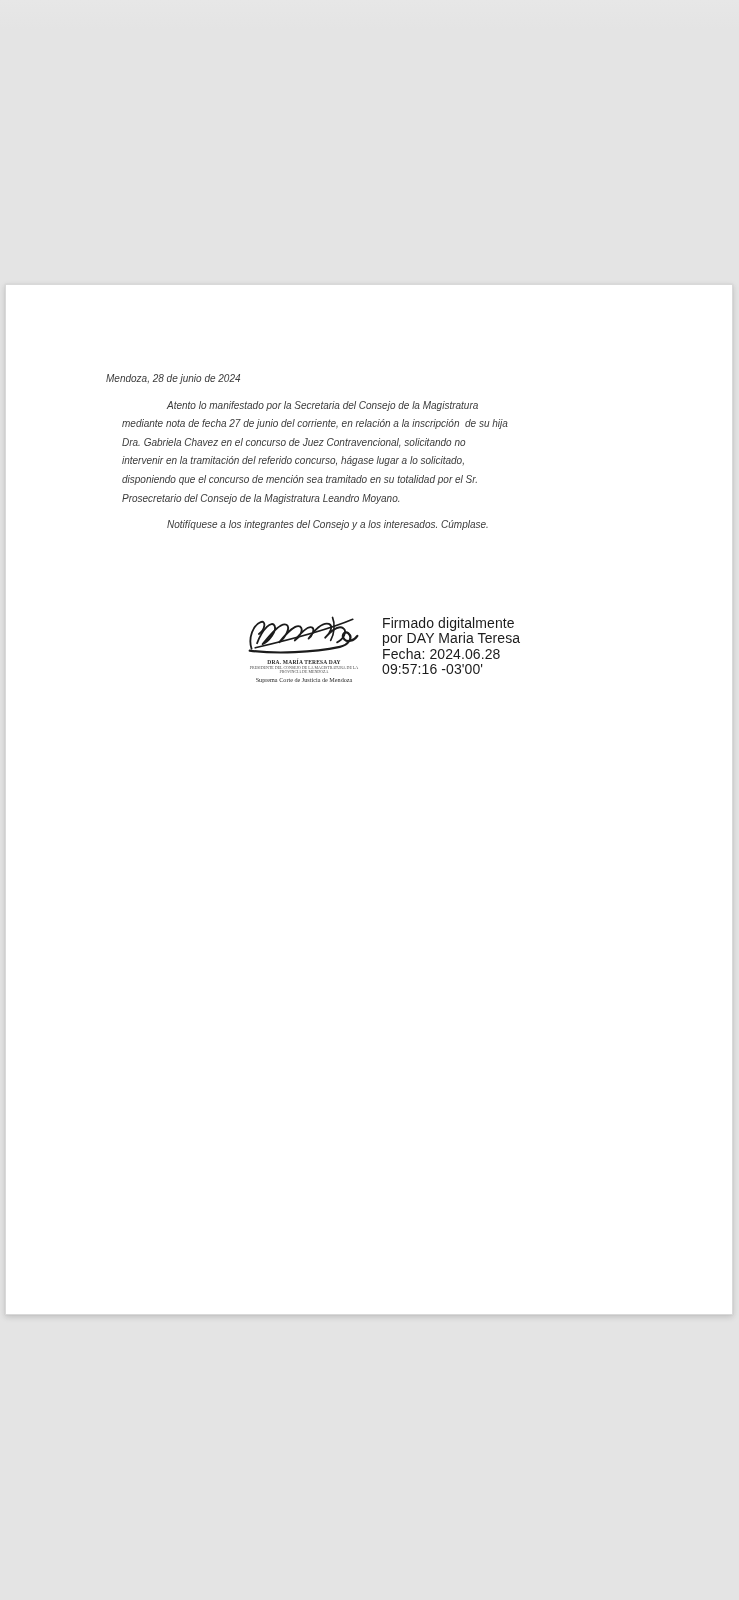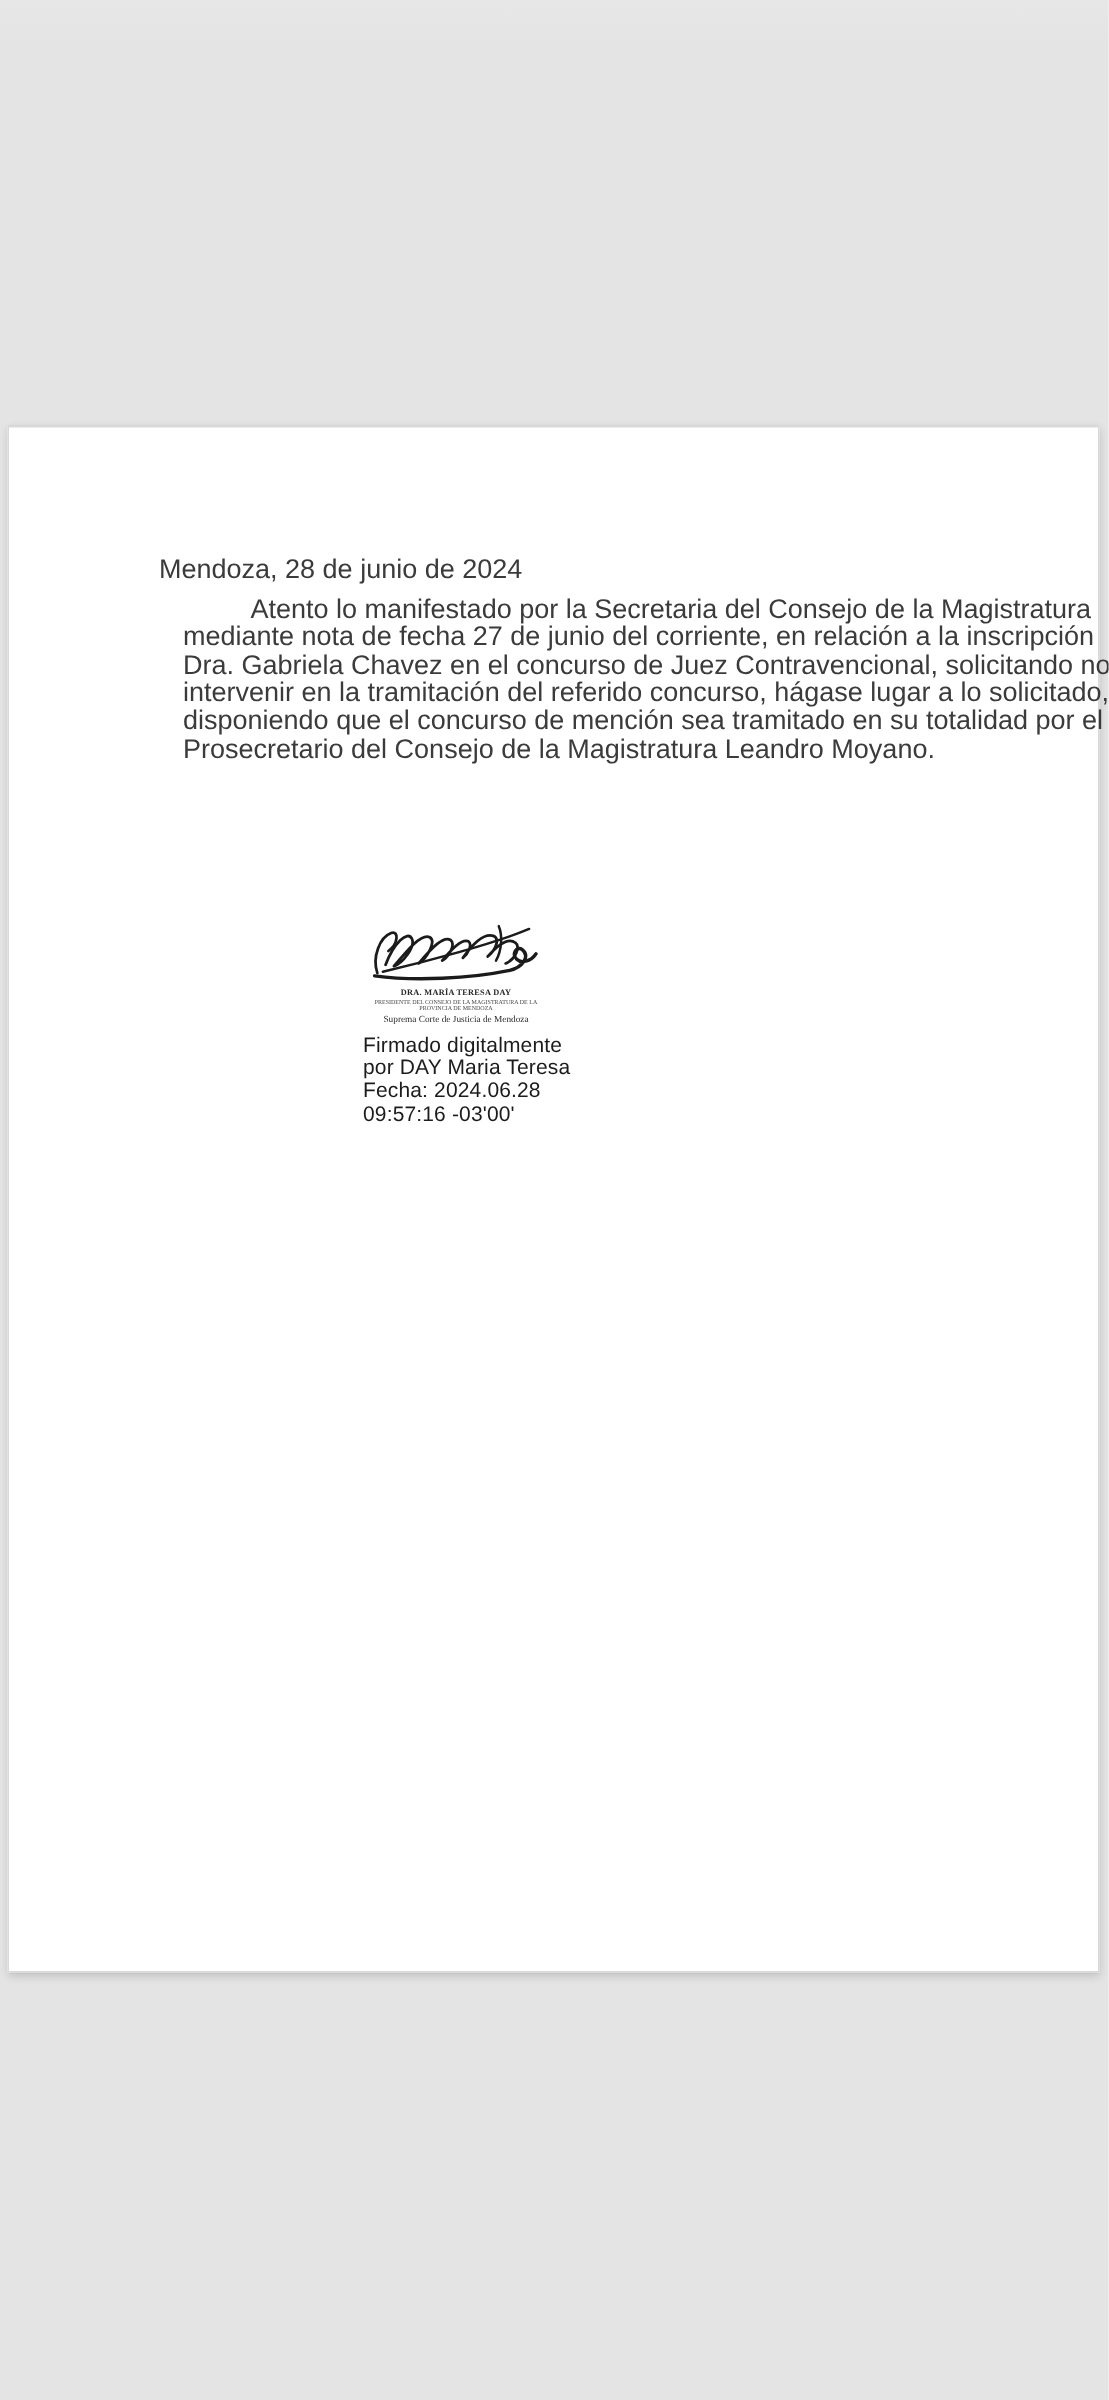--- a/index.html
+++ b/index.html
@@ -29,39 +29,40 @@
     border: 1px solid #d9d9d9;
     box-sizing: border-box;
     box-shadow: 0 2px 6px rgba(0,0,0,0.16), 0 0 1px rgba(0,0,0,0.10);
   }
   .content {
     position: absolute;
     left: 100px;
     top: 85px;
     width: 560px;
     color: #3b3b3b;
-    font-size: 18px;
+    font-size: 10px;
     line-height: 18.6px;
+    font-style: italic;
   }
   .dateline {
     margin: 0;
     white-space: pre;
   }
   .para {
     margin: 8px 0 0 16px;
     white-space: pre;
     text-indent: 45px;
   }
   .sig-block {
     position: absolute;
     left: 236px;
     top: 326px;
     display: flex;
+    gap: 16px;
     align-items: flex-start;
-    flex-direction: column;
   }
   .sig-left {
     width: 124px;
     text-align: center;
     flex: 0 0 auto;
   }
   .sig-svg {
     display: block;
     width: 124px;
     height: 46px;
@@ -108,20 +109,21 @@
 <div class="page">
 
   <div class="content">
     <p class="dateline">Mendoza, 28 de junio de 2024</p>
     <p class="para">Atento lo manifestado por la Secretaria del Consejo de la Magistratura
 mediante nota de fecha 27 de junio del corriente, en relación a la inscripción  de su hija
 Dra. Gabriela Chavez en el concurso de Juez Contravencional, solicitando no
 intervenir en la tramitación del referido concurso, hágase lugar a lo solicitado,
 disponiendo que el concurso de mención sea tramitado en su totalidad por el Sr.
 Prosecretario del Consejo de la Magistratura Leandro Moyano.</p>
+    <p class="para">Notifíquese a los integrantes del Consejo y a los interesados. Cúmplase.</p>
   </div>
 
   <div class="sig-block">
 
     <div class="sig-left">
       <svg class="sig-svg" viewBox="0 0 130 50" xmlns="http://www.w3.org/2000/svg">
         <g fill="none" stroke="#1b1b1b" stroke-linecap="round" stroke-linejoin="round">
           <path stroke-width="2" d="M8 41 C 4 29, 10 15, 18 12 C 24 10, 23 20, 16 25"></path>
           <path stroke-width="2" d="M14 35 C 20 19, 30 10, 33 16 C 36 22, 26 34, 20 36 C 30 24, 40 12, 46 15 C 51 18, 44 30, 38 34 C 48 22, 56 14, 61 17 C 65 20, 60 29, 55 32 C 63 22, 70 16, 74 18 C 77 20, 74 27, 70 30 C 77 20, 85 12, 92 14 C 97 16, 94 24, 88 29 C 95 21, 103 15, 108 19 C 112 22, 108 31, 101 34"></path>
           <path stroke-width="1.8" d="M96 7 C 99 14, 98 25, 94 32"></path>

